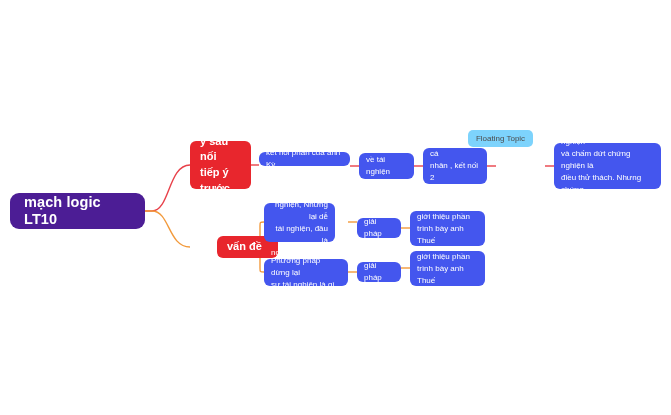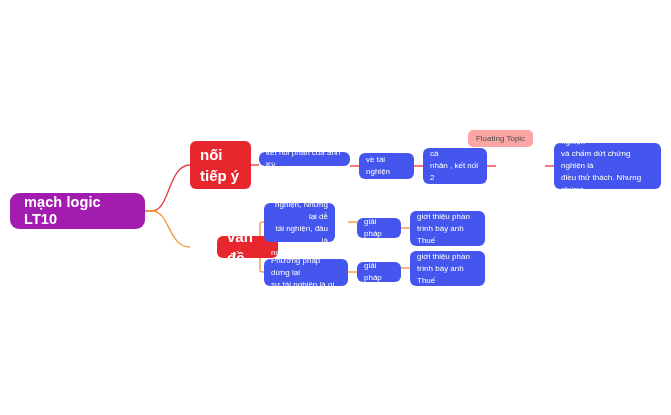--- a/index.html
+++ b/index.html
@@ -38,53 +38,53 @@
     z-index: 2;
   }
   .node .label {
     display: block;
     width: 100%;
     white-space: pre-wrap;
   }
 
   
   .node-root {
-    background: #a21caf;
+    background: #4c1d95;
     border-radius: 9px;
     padding: 8px 14px;
     font-size: 14.5px;
     font-weight: bold;
     letter-spacing: 0.1px;
     line-height: 1.2;
   }
   .node-root .label { text-align: left; }
 
   
   .node-main {
     background: #e8262d;
     padding: 6px 10px;
-    font-size: 15px;
+    font-size: 11px;
     font-weight: bold;
     line-height: 1.42;
   }
 
   
   .node-sub {
     background: #4456ee;
     padding: 5px 7px;
     font-size: 8px;
     font-weight: normal;
     line-height: 1.5;
   }
 
   
   .floating-topic {
     position: absolute;
     box-sizing: border-box;
-    background: #fca5a5;
+    background: #7dd3fc;
     color: #4c4c4c;
     border-radius: 5px;
     font-size: 8px;
     line-height: 1;
     display: flex;
     align-items: center;
     justify-content: center;
     z-index: 2;
   }
 </style>

